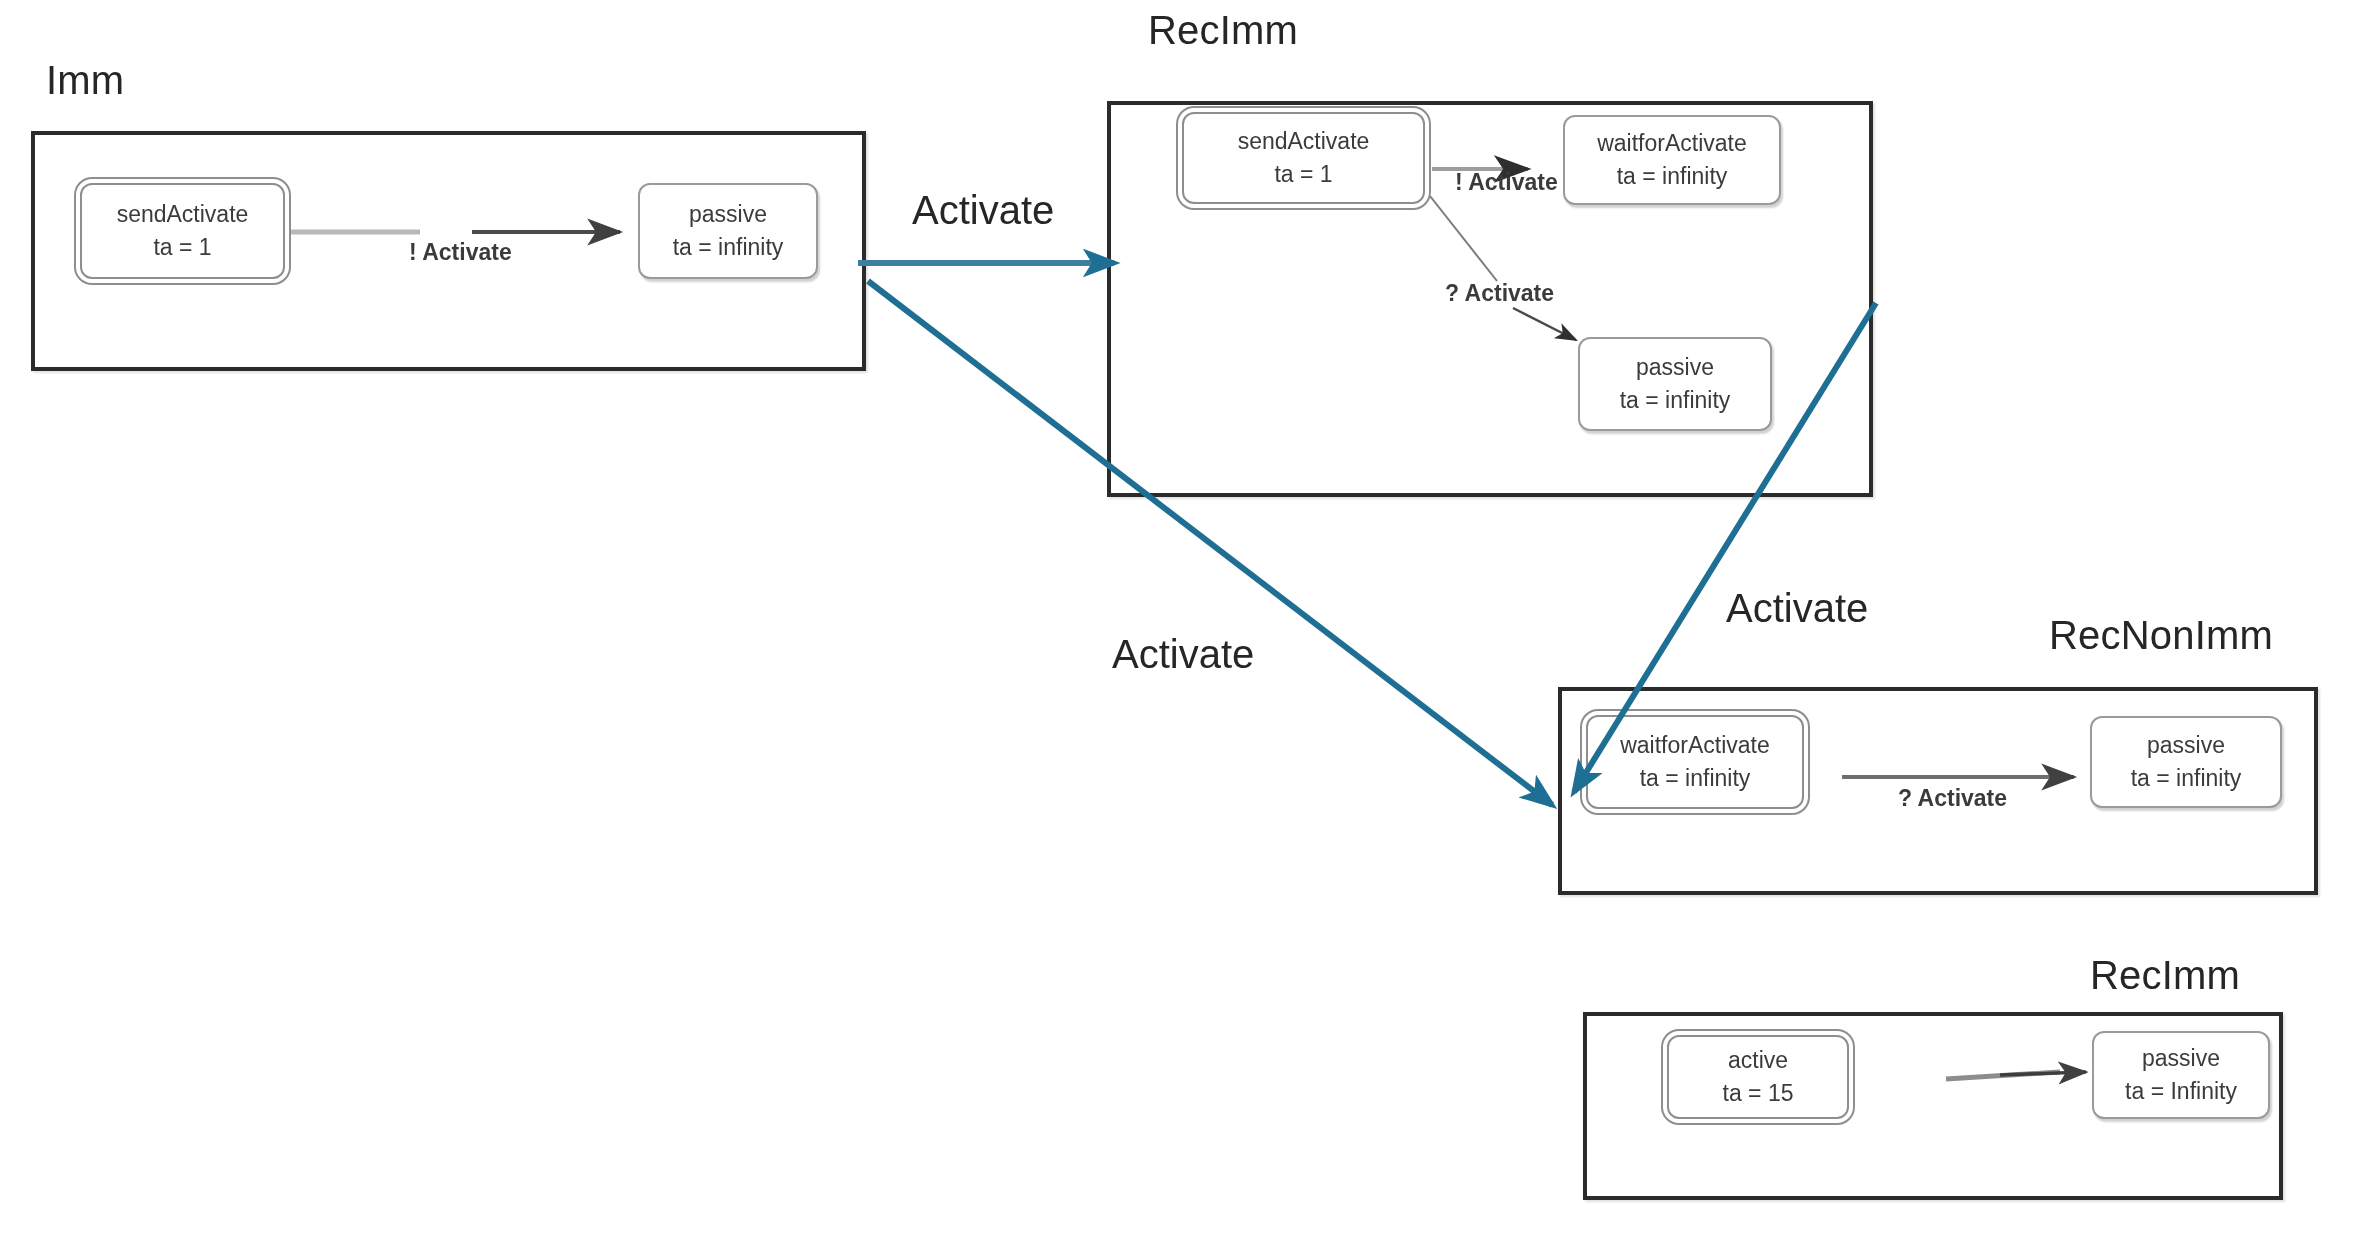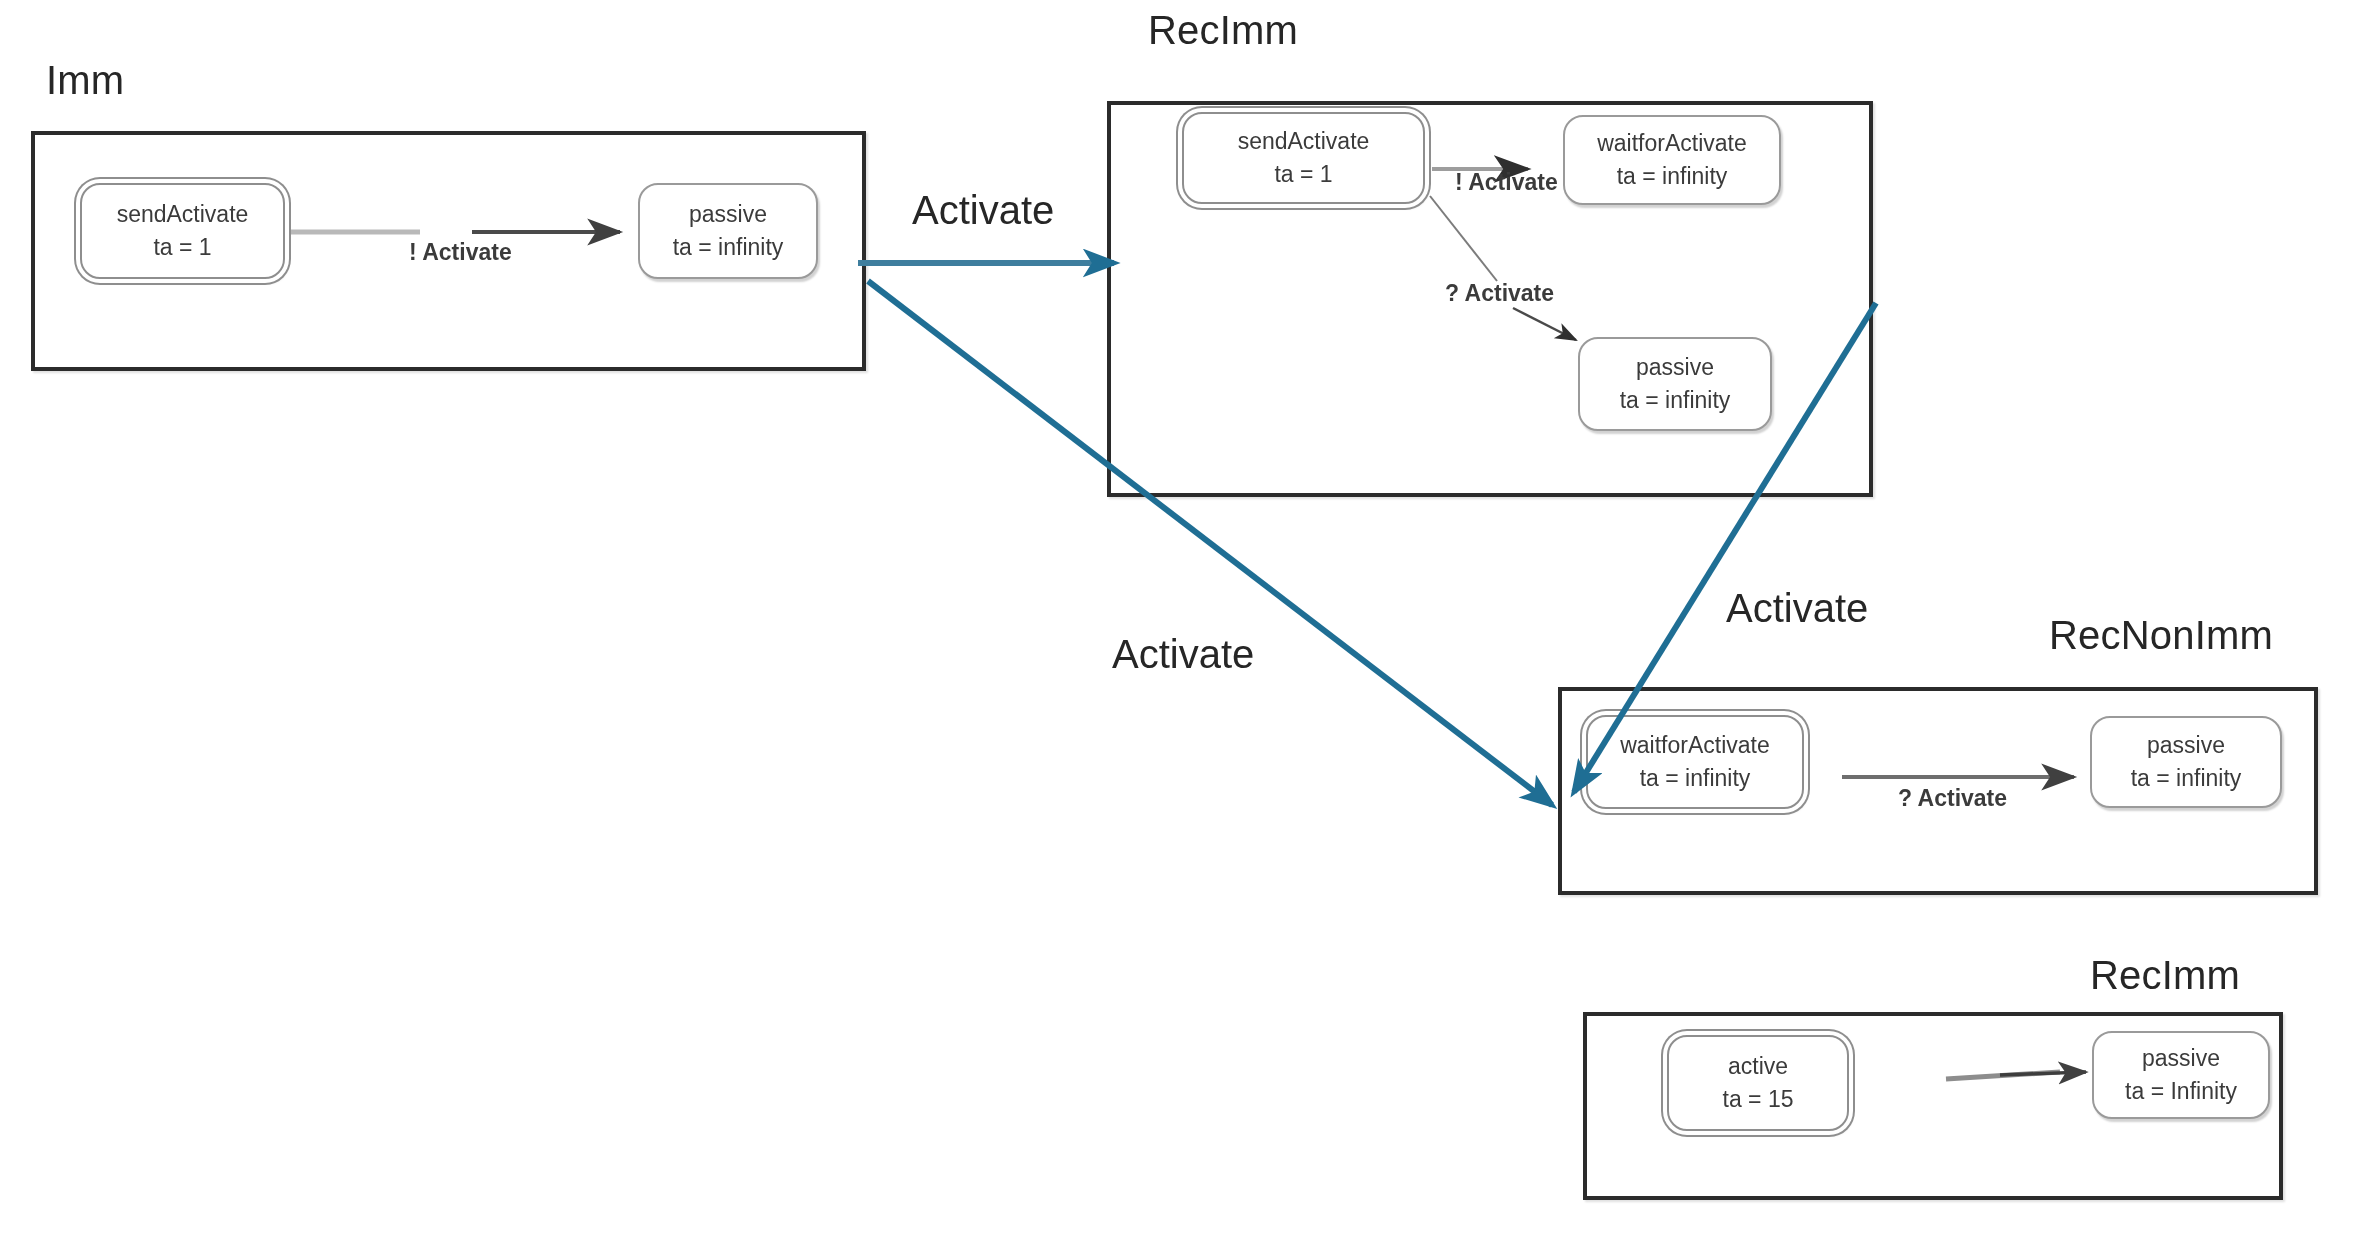--- a/index.html
+++ b/index.html
@@ -35,21 +35,21 @@
     font-family: "Liberation Sans", sans-serif;
     text-align: right;
   }
 
   
   .state {
     position: absolute;
     box-sizing: border-box;
     background: #ffffff;
     border: 2px solid #9a9a9a;
-    border-radius: 20px;
+    border-radius: 12px;
     box-shadow: 2px 3px 2px rgba(0,0,0,0.18);
     display: flex;
     flex-direction: column;
     align-items: center;
     justify-content: center;
     z-index: 5;
   }
   
   .state.initial {
     border: 2px solid #8e8e8e;
@@ -199,21 +199,21 @@
     <span class="line2">ta = infinity</span>
   </div>
 
   <div class="state" style="left:2090px; top:716px; width:192px; height:92px;">
     <span class="line1">passive</span>
     <span class="line2">ta = infinity</span>
   </div>
 
   <div class="edge-label" style="left:1898px; top:785px;">? Activate</div>
 
-  <div class="state initial" style="left:1667px; top:1035px; width:182px; height:96px;">
+  <div class="state initial" style="left:1667px; top:1035px; width:182px; height:84px;">
     <span class="line1">active</span>
     <span class="line2">ta = 15</span>
   </div>
 
   <div class="state" style="left:2092px; top:1031px; width:178px; height:88px;">
     <span class="line1">passive</span>
     <span class="line2">ta = Infinity</span>
   </div>
 
   <svg id="wires-top" viewBox="0 0 2374 1253">

